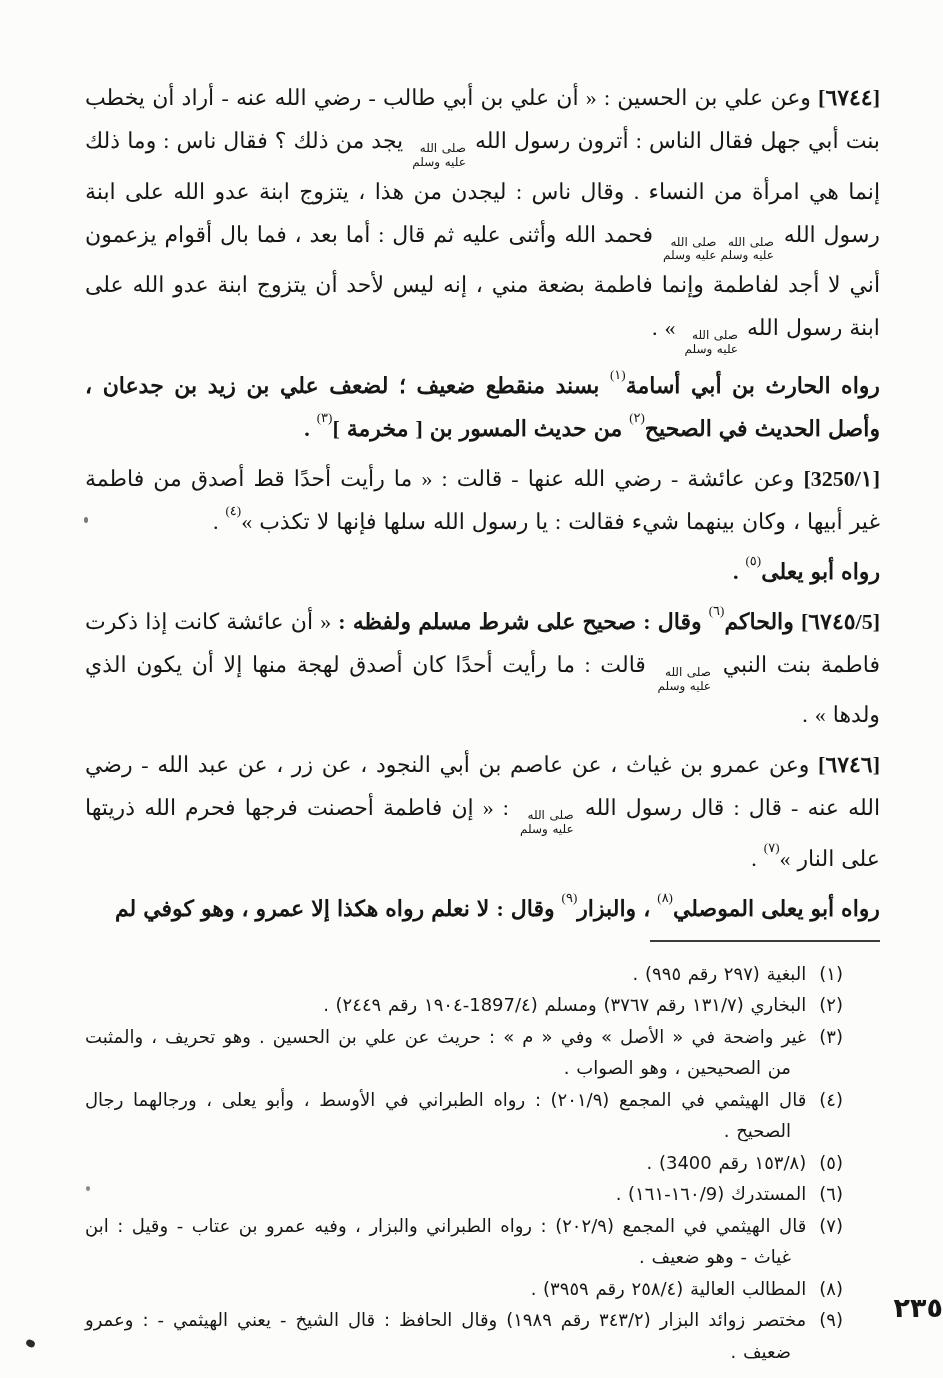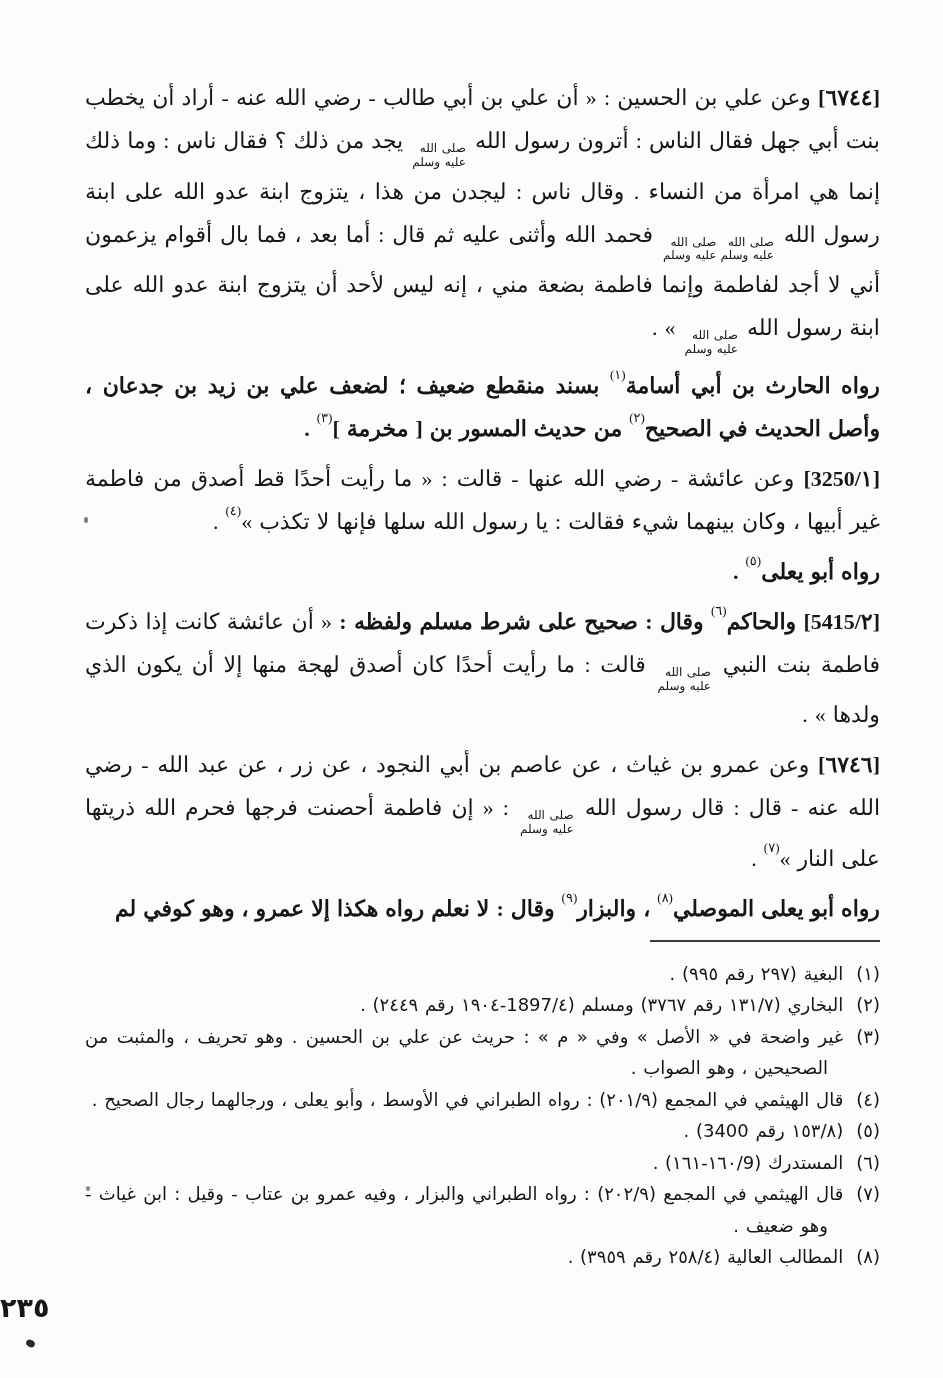--- a/index.html
+++ b/index.html
@@ -4,24 +4,24 @@
 <style>
   html,body{margin:0;padding:0;}
   body{width:943px;height:1378px;background:#f4f4f2;font-family:"DejaVu Sans",sans-serif;}
   .page{position:relative;width:943px;height:1378px;background:#fcfcfa;color:#161616;overflow:hidden;box-sizing:border-box;}
   .content{direction:rtl;margin:0 63px 0 85px;padding-top:76px;text-align:justify;font-family:Liberation Serif, serif;}
   .para{margin:0 0 7px 0;font-size:22px;line-height:43px;word-spacing:1.5px;}
   .para .b{font-weight:700;}
   .fnref{font-size:13px;line-height:0;position:relative;top:-0.45em;font-weight:400;}
   .saw{display:inline-flex;flex-direction:column;align-items:flex-start;font-size:12px;line-height:1.15;vertical-align:-4px;margin:0 2px;font-weight:400;}
   .fn-sep{width:230px;height:0;border-top:2.5px solid #3a3a3a;margin:10px 63px 16px auto;}
-  .footnotes{direction:rtl;margin:0 63px 0 85px;font-size:18px;line-height:31.5px;text-align:justify;word-spacing:1px;}
+  .footnotes{direction:rtl;margin:0 100px 0 85px;font-size:18px;line-height:31.5px;text-align:justify;word-spacing:1px;}
   .fn{padding-right:52px;text-indent:-52px;}
   .fn-marker{margin-left:13px;}
-  .page-number{position:absolute;top:1292px;left:0;width:100%;text-align:left;font-size:27px;font-weight:700;letter-spacing:3px;}
+  .page-number{position:absolute;top:1292px;left:0;width:100%;text-align:right;font-size:27px;font-weight:700;letter-spacing:3px;}
   .speck{position:absolute;background:#2a2a2a;border-radius:50%;}
   .speck-a{left:26px;top:1340px;width:9px;height:7px;transform:rotate(25deg);}
   .speck-b{left:84px;top:517px;width:4px;height:6px;background:#777;}
   .speck-c{left:86px;top:1186px;width:4px;height:5px;background:#888;}
 </style>
 </head>
 <body>
 
 <div class="page">
 
@@ -35,21 +35,21 @@
         </span><span class="saw">
           <span>صلى الله</span>
           <span>عليه وسلم</span>
         </span><span> فحمد الله وأثنى عليه ثم قال : أما بعد ، فما بال أقوام يزعمون أني لا أجد لفاطمة وإنما فاطمة بضعة مني ، إنه ليس لأحد أن يتزوج ابنة عدو الله على ابنة رسول الله </span><span class="saw">
           <span>صلى الله</span>
           <span>عليه وسلم</span>
         </span><span> » .</span></p>
     <p class="para"><span class="b">رواه الحارث بن أبي أسامة</span><sup class="fnref">(١)</sup><span class="b"> بسند منقطع ضعيف ؛ لضعف علي بن زيد بن جدعان ، وأصل الحديث في الصحيح</span><sup class="fnref">(٢)</sup><span class="b"> من حديث المسور بن [ مخرمة ]</span><sup class="fnref">(٣)</sup><span class="b"> .</span></p>
     <p class="para"><span class="b">[١/3250] </span><span>وعن عائشة - رضي الله عنها - قالت : « ما رأيت أحدًا قط أصدق من فاطمة غير أبيها ، وكان بينهما شيء فقالت : يا رسول الله سلها فإنها لا تكذب »</span><sup class="fnref">(٤)</sup><span> .</span></p>
     <p class="para"><span class="b">رواه أبو يعلى</span><sup class="fnref">(٥)</sup><span class="b"> .</span></p>
-    <p class="para"><span class="b">[٢/5415] </span><span class="b">والحاكم</span><sup class="fnref">(٦)</sup><span class="b"> وقال : صحيح على شرط مسلم ولفظه : </span><span>« أن عائشة كانت إذا ذكرت فاطمة بنت النبي </span><span class="saw">
+    <p class="para"><span class="b">[5/٦٧٤٥] </span><span class="b">والحاكم</span><sup class="fnref">(٦)</sup><span class="b"> وقال : صحيح على شرط مسلم ولفظه : </span><span>« أن عائشة كانت إذا ذكرت فاطمة بنت النبي </span><span class="saw">
           <span>صلى الله</span>
           <span>عليه وسلم</span>
         </span><span> قالت : ما رأيت أحدًا كان أصدق لهجة منها إلا أن يكون الذي ولدها » .</span></p>
     <p class="para"><span class="b">[٦٧٤٦] </span><span>وعن عمرو بن غياث ، عن عاصم بن أبي النجود ، عن زر ، عن عبد الله - رضي الله عنه - قال : قال رسول الله </span><span class="saw">
           <span>صلى الله</span>
           <span>عليه وسلم</span>
         </span><span> : « إن فاطمة أحصنت فرجها فحرم الله ذريتها على النار »</span><sup class="fnref">(٧)</sup><span> .</span></p>
     <p class="para"><span class="b">رواه أبو يعلى الموصلي</span><sup class="fnref">(٨)</sup><span class="b"> ، والبزار</span><sup class="fnref">(٩)</sup><span class="b"> وقال : لا نعلم رواه هكذا إلا عمرو ، وهو كوفي لم</span></p>
   </main>
 
@@ -57,20 +57,21 @@
 
   <section class="footnotes">
     <div class="fn"><span class="fn-marker">(١)</span><span>البغية (٢٩٧ رقم ٩٩٥) .</span></div>
     <div class="fn"><span class="fn-marker">(٢)</span><span>البخاري (١٣١/٧ رقم ٣٧٦٧) ومسلم (1897/٤-١٩٠٤ رقم ٢٤٤٩) .</span></div>
     <div class="fn"><span class="fn-marker">(٣)</span><span>غير واضحة في « الأصل » وفي « م » : حريث عن علي بن الحسين . وهو تحريف ، والمثبت من الصحيحين ، وهو الصواب .</span></div>
     <div class="fn"><span class="fn-marker">(٤)</span><span>قال الهيثمي في المجمع (٢٠١/٩) : رواه الطبراني في الأوسط ، وأبو يعلى ، ورجالهما رجال الصحيح .</span></div>
     <div class="fn"><span class="fn-marker">(٥)</span><span>(١٥٣/٨ رقم 3400) .</span></div>
     <div class="fn"><span class="fn-marker">(٦)</span><span>المستدرك (١٦٠/9-١٦١) .</span></div>
     <div class="fn"><span class="fn-marker">(٧)</span><span>قال الهيثمي في المجمع (٢٠٢/٩) : رواه الطبراني والبزار ، وفيه عمرو بن عتاب - وقيل : ابن غياث - وهو ضعيف .</span></div>
     <div class="fn"><span class="fn-marker">(٨)</span><span>المطالب العالية (٢٥٨/٤ رقم ٣٩٥٩) .</span></div>
+    <div class="fn"><span class="fn-marker">(٩)</span><span>مختصر زوائد البزار (٣٤٣/٢ رقم ١٩٨٩) وقال الحافظ : قال الشيخ - يعني الهيثمي - : وعمرو ضعيف .</span></div>
   </section>
 
   <div class="page-number">٢٣٥</div>
 
   <div class="speck speck-a"></div>
   <div class="speck speck-b"></div>
   <div class="speck speck-c"></div>
 
 </div>
 

